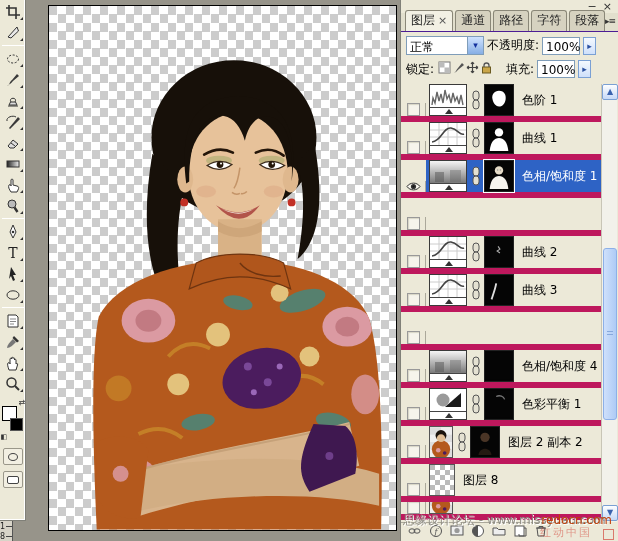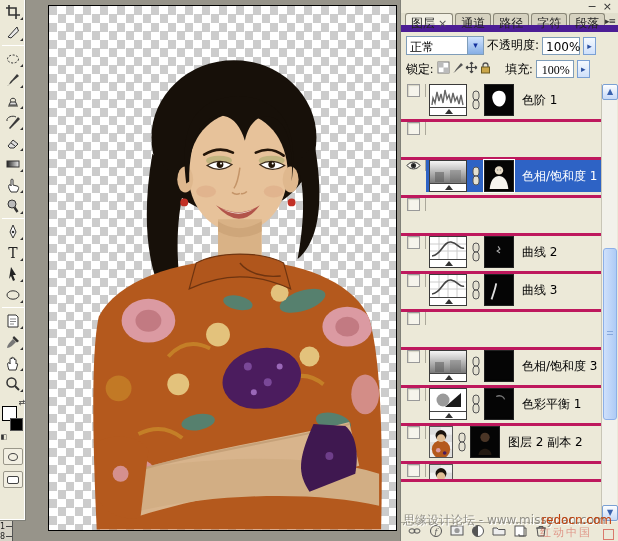--- a/index.html
+++ b/index.html
@@ -34,42 +34,42 @@
   
   #canvas { position:absolute; left:48px; top:5px; width:349px; height:526px; border:1px solid #000;
     background:repeating-conic-gradient(#ffffff 0 90deg, #cccccc 0 180deg) 0 0 / 17px 17px; background-color:#fff; }
   #canvas svg { position:absolute; inset:0; width:100%; height:100%; }
 
   
   #panel { position:absolute; left:400px; top:0; width:218px; height:541px; background:#ECE9D8;
     border-left:1px solid #808078; overflow:hidden; }
   #ptitle { height:13px; display:flex; justify-content:flex-end; align-items:center; gap:6px; padding-right:6px; }
   #ptitle span { font-size:11px; line-height:9px; color:#333; cursor:pointer; }
-  #tabs { height:19px; display:flex; padding-left:4px; border-bottom:7px solid #4c1d95; background:#e2dfcd; position:relative; }
+  #tabs { height:19px; display:flex; align-items:flex-end; padding-left:4px; border-bottom:1px solid #4c1d95; background:#e2dfcd; position:relative; }
   .tab { border:1px solid #8a8778; border-bottom:none; border-radius:3px 3px 0 0; padding:1px 5px 2px;
     margin-right:2px; background:#d6d2c0; color:#222; cursor:pointer; white-space:nowrap; font-size:12px; }
   .tab.active { background:#f2f0e4; position:relative; z-index:2; }
   .tab .x { color:#555; margin-left:3px; font-size:11px; }
   #panelmenu { position:absolute; right:3px; top:3px; font-size:9px; color:#333; cursor:pointer; letter-spacing:-1px; }
 
   .ctl-row { display:flex; align-items:center; padding:4px 4px 3px 5px; gap:3px; }
   .combo { display:flex; width:78px; height:19px; border:1px solid #7f9db9; background:#fff; cursor:pointer; }
   .combo .val { flex:1; padding:2px 3px 0; }
   .combo .arr { width:16px; background:linear-gradient(#cfe3ff,#86aee4); border-left:1px solid #7f9db9;
     color:#12309c; font-size:9px; text-align:center; line-height:17px; }
   .lbl { color:#000; white-space:nowrap; }
-  .numbox { width:38px; height:18px; border:1px solid #7f9db9; background:#fff; padding:2px 3px 0; text-align:right; }
+  .numbox { width:38px; height:18px; border:1px solid #7f9db9; background:#fff; padding:2px 3px 0; text-align:center; }
   .spin { width:13px; height:18px; border:1px solid #7aa0d4; background:linear-gradient(#f4f9ff,#cfe0fa);
     color:#2a50a0; font-size:9px; line-height:16px; text-align:center; cursor:pointer; }
-  #lockrow { padding-top:2px;font-family:Liberation Serif, serif; }
+  #lockrow { padding-top:2px; }
   .lockico { width:14px; height:14px; display:inline-flex; align-items:center; justify-content:center; cursor:pointer; }
   .lockico svg { width:13px; height:13px; }
 
   #list { position:absolute; left:0; top:84px; width:200px; height:438px; background:#ECE9D8; overflow:hidden; }
-  .lrow { display:flex; align-items:flex-start; height:38px; border-bottom:3px solid #be185d; cursor:pointer; }
+  .lrow { display:flex; align-items:flex-end; height:38px; border-bottom:6px solid #be185d; cursor:pointer; }
   .eyec { width:25px; border-right:1px solid #aba89a; display:flex; align-items:center; justify-content:center; flex:none; }
   .well { width:13px; height:13px; border:1px solid #999; background:#f6f4ec; box-shadow:inset 1px 1px 1px #d8d5c6; }
   .eyec svg { width:15px; height:11px; }
   .rmain { flex:1; display:flex; align-items:center; padding-left:3px; gap:3px; min-width:0; }
   .lrow.sel .rmain { background:#2E63C5; }
   .lrow.sel .lname { color:#fff; }
   .adjthumb { width:38px; height:32px; border:1px solid #3a3a3a; background:#fff; flex:none; }
   .adjthumb svg { width:100%; height:22px; display:block; }
   .adjthumb .sl { height:8px; border-top:1px solid #444; position:relative; background:#fff; }
   .adjthumb .sl::after { content:""; position:absolute; left:50%; top:1px; margin-left:-3px;
@@ -406,20 +406,46 @@
                 <path d="M15 4 C21 4 23 9 22 14 C21 19 18 21 15 21 C12 21 9 18 8 13 C7 8 10 4 15 4 Z" fill="#fff"></path>
               </svg>
             </div>
             <span class="lname">色阶 1</span>
           </div>
         </div>
         <div class="lrow">
           <div class="eyec">
             <div class="well"></div>
           </div>
+          <div class="rmain">
+            <div class="adjthumb">
+              <svg viewBox="0 0 36 22" xmlns="http://www.w3.org/2000/svg">
+                <rect width="36" height="22" fill="#fff"></rect>
+                <path d="M9 0 V22 M18 0 V22 M27 0 V22 M0 7 H36 M0 14 H36" stroke="#ccc" stroke-width="1"></path>
+                <path d="M2 19 C12 18 13 4 21 5 C28 6 30 13 34 11" stroke="#444" stroke-width="1.6" fill="none"></path>
+              </svg>
+              <div class="sl"></div>
+            </div>
+            <div class="chain">
+              <svg viewBox="0 0 10 24" xmlns="http://www.w3.org/2000/svg">
+                <g stroke="#555" fill="#e4e1d2">
+                  <rect x="2" y="3" width="6" height="9" rx="3"></rect>
+                  <rect x="2" y="12" width="6" height="9" rx="3"></rect>
+                </g>
+              </svg>
+            </div>
+            <div class="mask">
+              <svg viewBox="0 0 30 28" xmlns="http://www.w3.org/2000/svg">
+                <rect width="30" height="28" fill="#050505"></rect>
+                <circle cx="15" cy="8" r="4.5" fill="#fff"></circle>
+                <path d="M5 28 C6 18 10 14 15 14 C20 14 24 18 25 28 Z" fill="#fff"></path>
+              </svg>
+            </div>
+            <span class="lname">曲线 1</span>
+          </div>
         </div>
         <div class="lrow sel">
           <div class="eyec">
             <svg viewBox="0 0 15 11" xmlns="http://www.w3.org/2000/svg">
               <path d="M1 5.5 C4 1 11 1 14 5.5 C11 10 4 10 1 5.5 Z" fill="#f8f6ee" stroke="#333"></path>
               <circle cx="7.5" cy="5.5" r="2.6" fill="#333"></circle>
               <circle cx="7.5" cy="5.5" r="1" fill="#111"></circle>
             </svg>
           </div>
           <div class="rmain">
@@ -552,21 +578,21 @@
                   <rect x="2" y="3" width="6" height="9" rx="3"></rect>
                   <rect x="2" y="12" width="6" height="9" rx="3"></rect>
                 </g>
               </svg>
             </div>
             <div class="mask">
               <svg viewBox="0 0 30 28" xmlns="http://www.w3.org/2000/svg">
                 <rect width="30" height="28" fill="#050505"></rect>
               </svg>
             </div>
-            <span class="lname">色相/饱和度 3</span>
+            <span class="lname">色相/饱和度 4</span>
           </div>
         </div>
         <div class="lrow">
           <div class="eyec">
             <div class="well"></div>
           </div>
           <div class="rmain">
             <div class="adjthumb">
               <svg viewBox="0 0 36 22" xmlns="http://www.w3.org/2000/svg">
                 <rect width="36" height="22" fill="#fff"></rect>
@@ -620,20 +646,29 @@
               </svg>
             </div>
             <div class="mask">
               <svg viewBox="0 0 30 28" xmlns="http://www.w3.org/2000/svg">
                 <rect width="30" height="28" fill="#050505"></rect>
                 <circle cx="15" cy="9" r="5" fill="#4a3526"></circle>
                 <path d="M8 28 C9 19 21 19 22 28 Z" fill="#241a12"></path>
               </svg>
             </div>
             <span class="lname">图层 2 副本 2</span>
+          </div>
+        </div>
+        <div class="lrow">
+          <div class="eyec">
+            <div class="well"></div>
+          </div>
+          <div class="rmain">
+            <div class="ckthumb"></div>
+            <span class="lname">图层 8</span>
           </div>
         </div>
         <div class="lrow" style="height: 18px; overflow: hidden;">
           <div class="eyec">
             <div class="well"></div>
           </div>
           <div class="rmain">
             <div class="pthumb">
               <svg viewBox="0 0 24 32" xmlns="http://www.w3.org/2000/svg">
                 <rect width="24" height="32" fill="#efefef"></rect>

